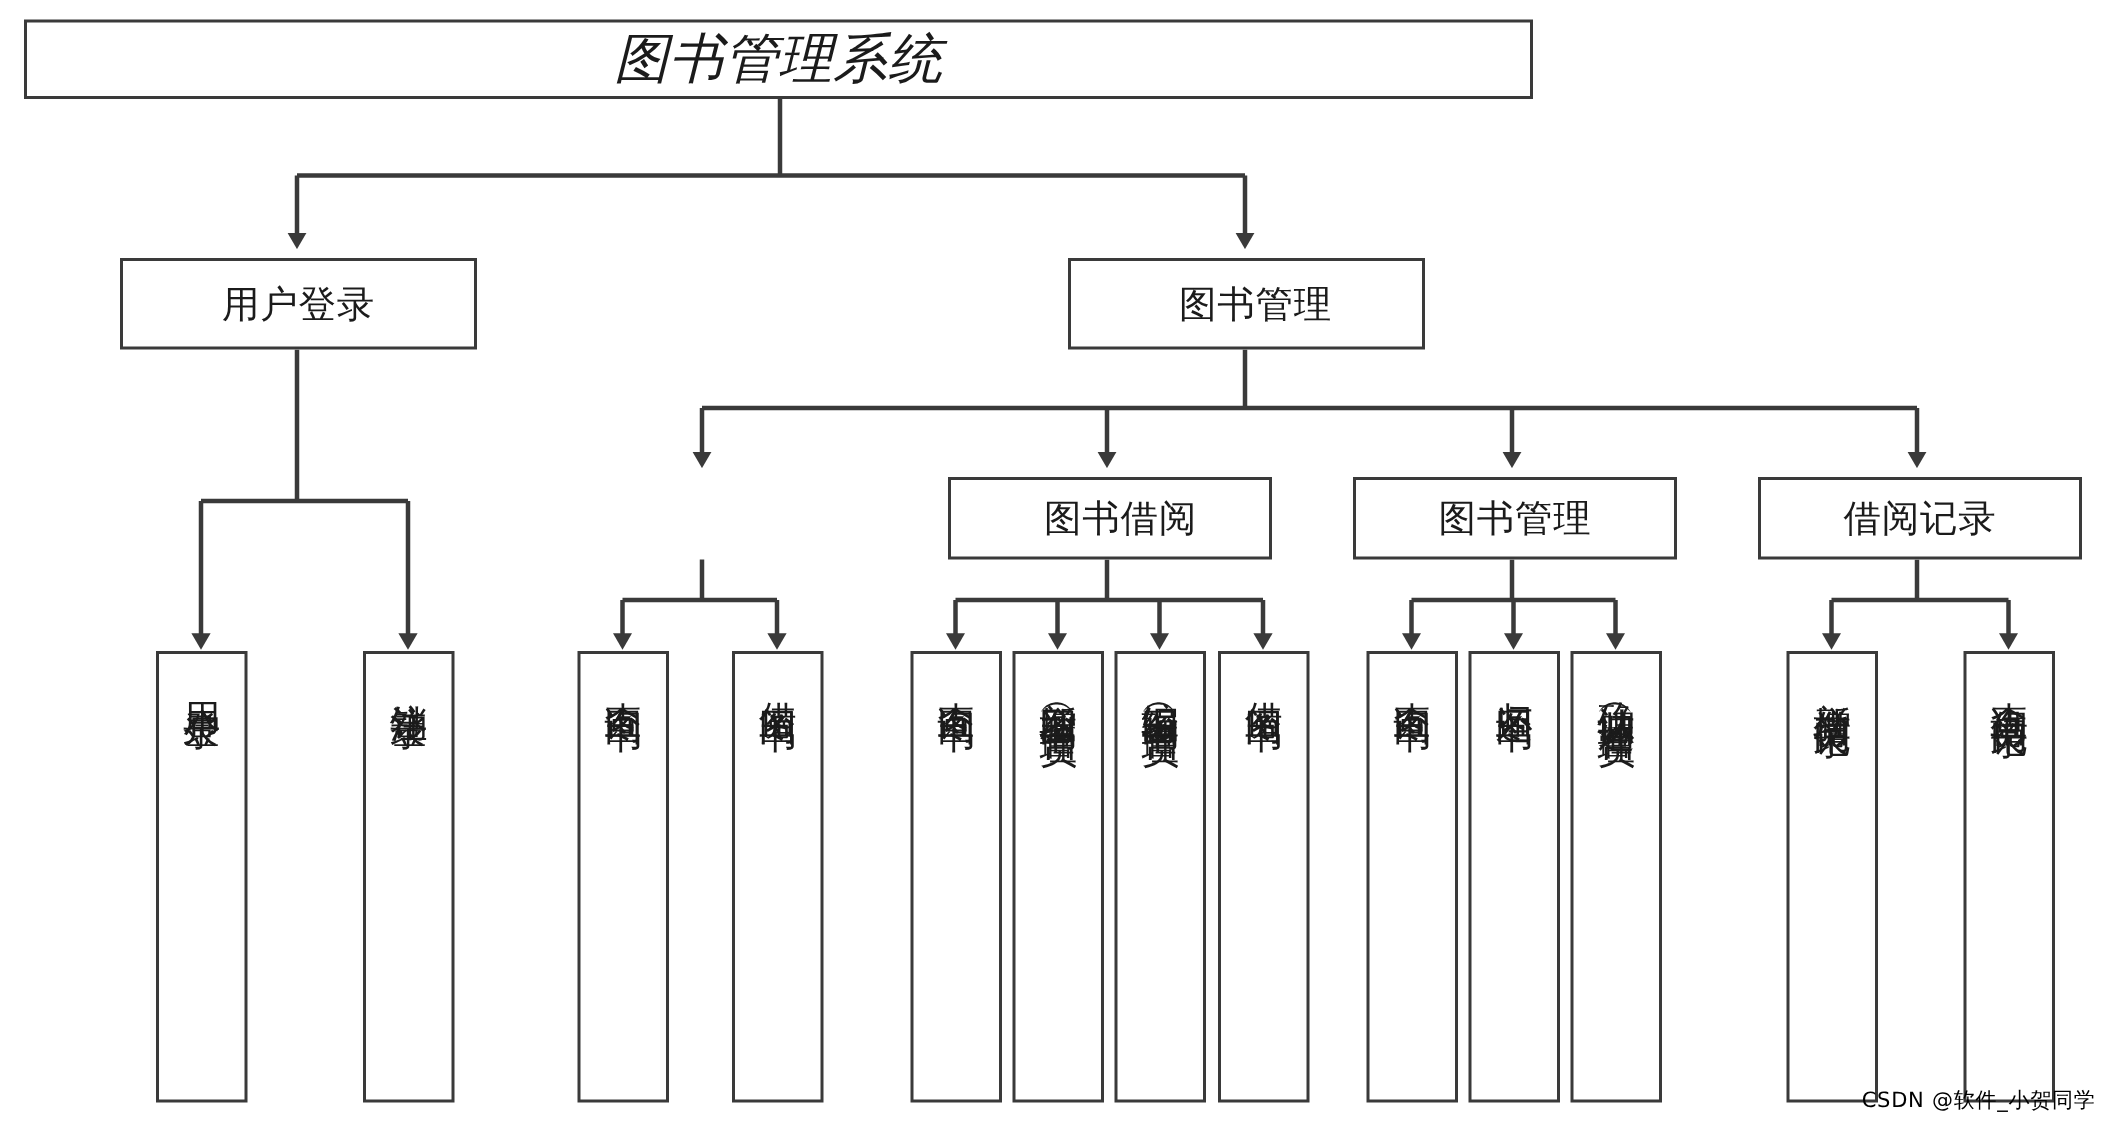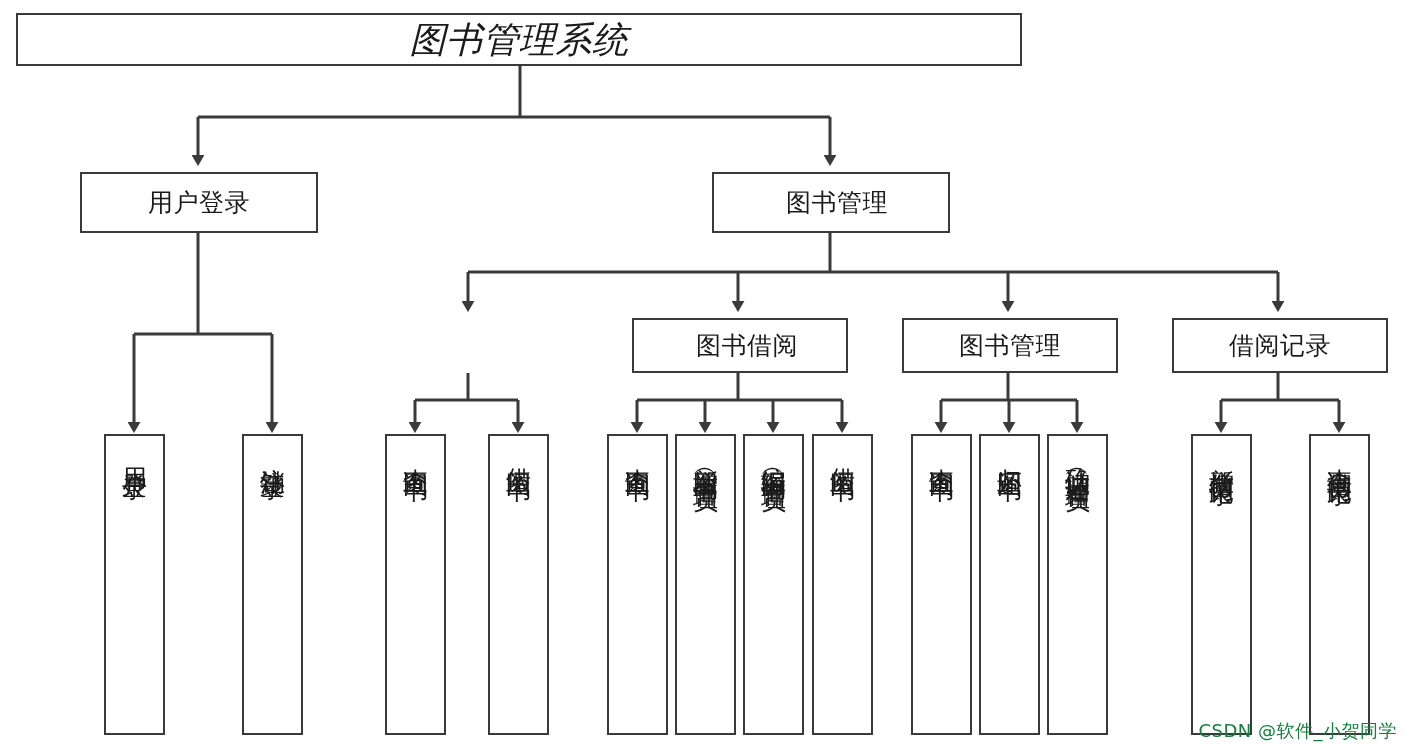--- a/index.html
+++ b/index.html
@@ -58,22 +58,22 @@
     white-space: nowrap;
   }
   .node.root {
     font-size: 36px;
     font-style: italic;
   }
   #watermark {
     position: absolute;
     right: 8px;
     bottom: 4px;
-    font-size: 18px;
-    color: #15803d;
+    font-size: 14px;
+    color: #000000;
     letter-spacing: 0.5px;
     white-space: nowrap;
   }
 </style>
 </head>
 <body>
 
 <div id="canvas">
 
   <svg id="edges" viewBox="0 0 1405 747" xmlns="http://www.w3.org/2000/svg">

